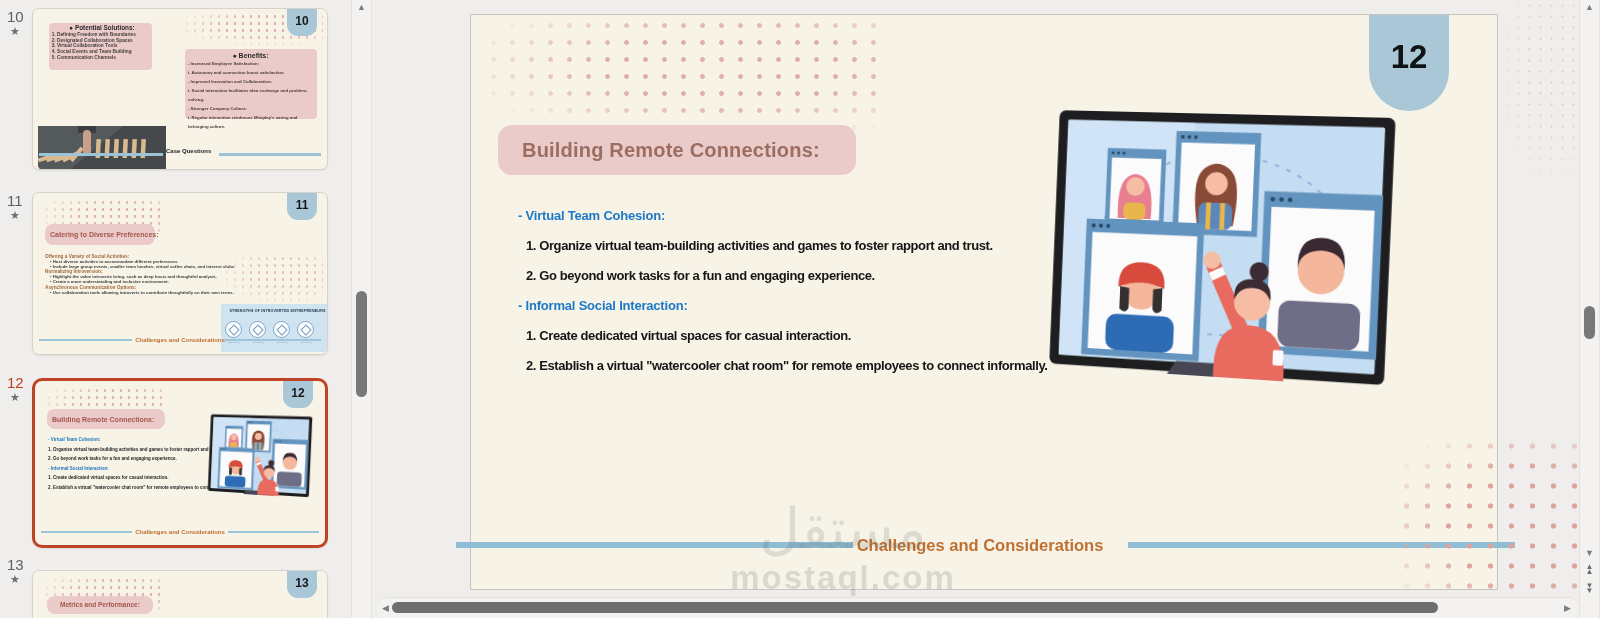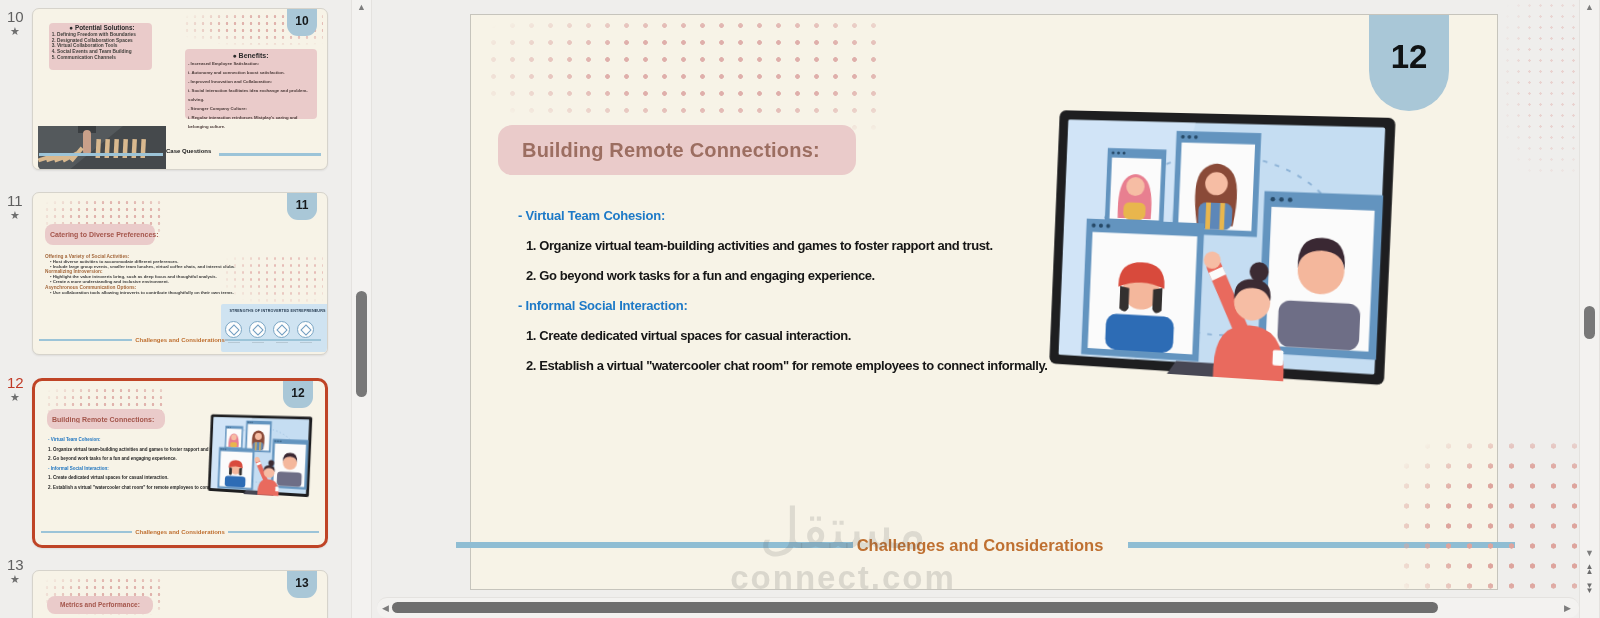--- a/index.html
+++ b/index.html
@@ -335,21 +335,21 @@
     <div class="m-line-l"></div>
     <div class="m-line-r"></div>
     <div class="m-footer-text" style="transform: none; left: 378px; width: 262px; text-align: center;">Challenges and Considerations</div>
   </div>
 
   <div class="dots" style="left:1502px;top:0;width:82px;height:180px;--dc:#e9d2cf;--dr:1px;--gx:11px;--gy:11px;"></div>
   <div class="dots" style="left:1396px;top:436px;width:188px;height:164px;--dc:#dda49d;--dr:2.4px;--gx:21px;--gy:20px;-webkit-mask-image:radial-gradient(ellipse at 70% 55%,#000 45%,transparent 85%);mask-image:radial-gradient(ellipse at 70% 55%,#000 45%,transparent 85%);"></div>
 
   <div class="watermark">
     <div class="wm-logo">مستقل</div>
-    <div class="wm-domain">connect.com</div>
+    <div class="wm-domain">mostaql.com</div>
   </div>
 
   <div class="sb-vtrack" style="left:1579px;">
     <div class="sb-arrow" style="top:3px;">▲</div>
     <div class="sb-thumb-v" style="top:306px;height:33px;"></div>
     <div class="sb-arrow" style="top:549px;">▼</div>
     <div class="dblarrow" style="top:565px;">
       <span>▲</span>
         <span>▲</span>
     </div>

